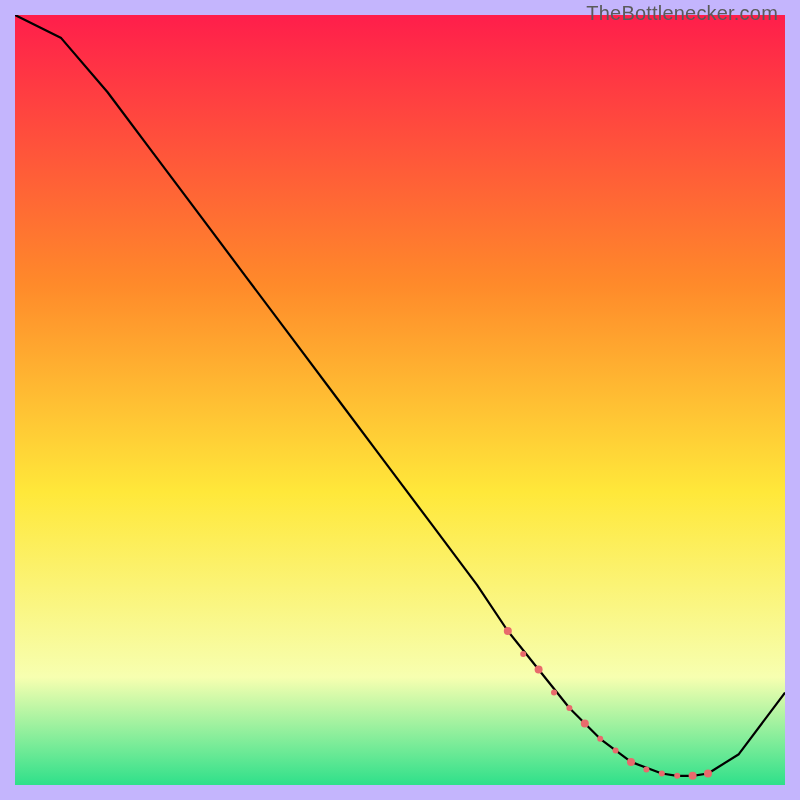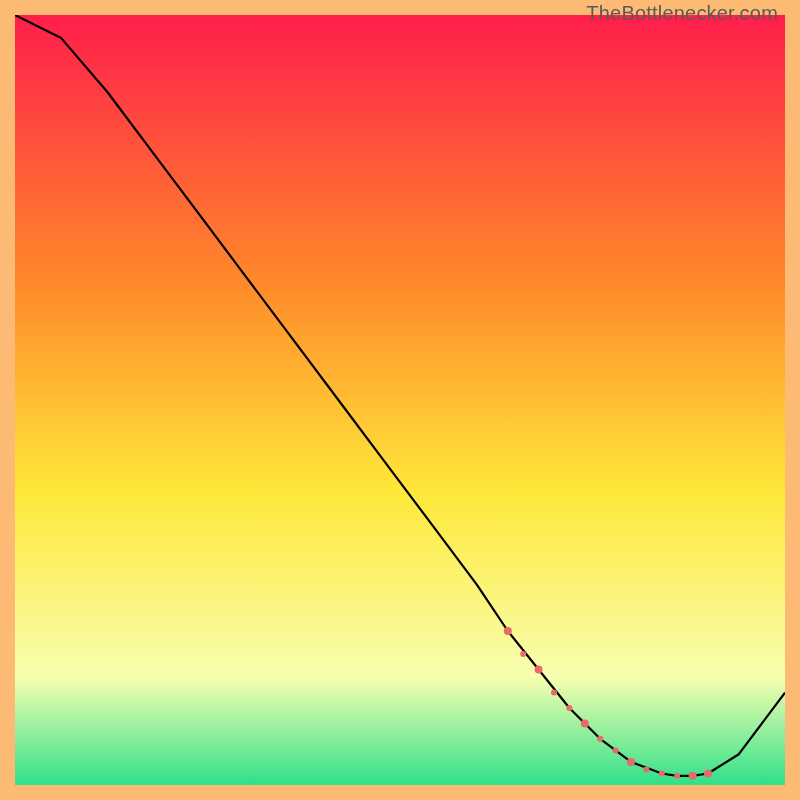--- a/index.html
+++ b/index.html
@@ -8,21 +8,21 @@
     width: 800px;
     height: 800px;
     background: #000;
     font-family: Arial, Helvetica, sans-serif;
     overflow: hidden;
   }
   .frame {
     position: relative;
     width: 800px;
     height: 800px;
-    background: #fdba74;
+    background: #c4b5fd;
   }
   .plot {
     position: absolute;
     left: 15px;
     top: 15px;
     width: 770px;
     height: 770px;
   }
   .plot svg {
     display: block;

